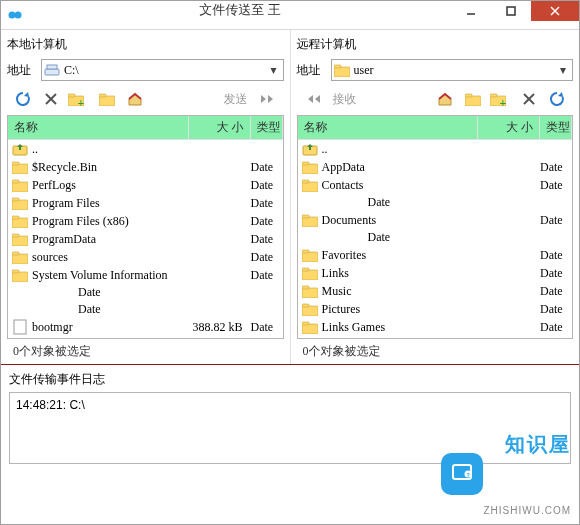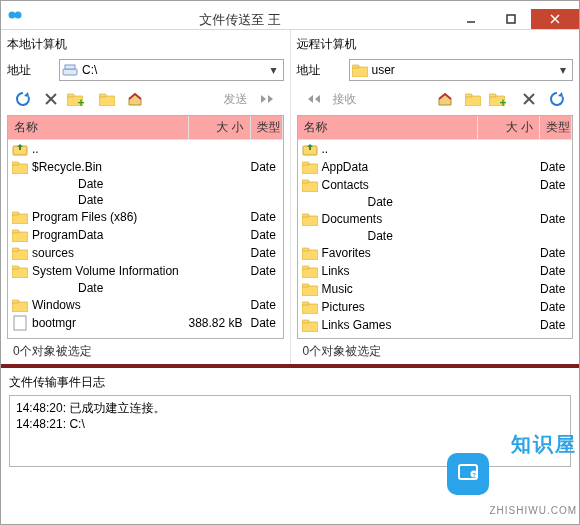--- a/index.html
+++ b/index.html
@@ -1,55 +1,55 @@
 <!DOCTYPE html>
 <html><head>
 <meta charset="utf-8">
 <style>
   html,body{margin:0;padding:0;font-family:"Microsoft YaHei",Tahoma,sans-serif;font-size:12px;color:#000;background:#fff;}
   .shell{width:580px;height:525px;position:relative;border:1px solid #a0a0a0;box-sizing:border-box;background:#fff;}
-  .titlebar{height:28px;background:#fff;display:flex;align-items:flex-end;border-bottom:1px solid #d8d8d8;}
+  .titlebar{height:28px;background:#fff;display:flex;align-items:flex-start;border-bottom:1px solid #d8d8d8;}
   .tb-icon{width:28px;height:28px;display:flex;align-items:center;justify-content:center;}
   .tb-title{flex:1;text-align:center;font-size:13px;color:#333;}
   .winbtn{width:40px;height:20px;display:flex;align-items:center;justify-content:center;margin:0;}
   .winbtn svg{display:block;}
   .close-btn{background:#c74632;width:48px;height:20px;}
   .close-btn svg line{stroke:#fff;}
-  .panes{display:flex;border-bottom:4px solid #7f1d1d;}
+  .panes{display:flex;border-bottom:1px solid #7f1d1d;font-family:Liberation Serif, serif;}
   .col{flex:1;padding:4px 6px 0 6px;box-sizing:border-box;}
   .col+.col{border-left:1px solid #e0e0e0;}
   .col-head{font-size:12px;padding:2px 0 4px 0;}
-  .addr-row{display:flex;align-items:center;gap:24px;padding:2px 0 4px 0;}
+  .addr-row{display:flex;align-items:center;gap:6px;padding:2px 0 4px 0;}
   .addr-lbl{width:28px;}
   .addr-combo{flex:1;height:20px;border:1px solid #a7a7a7;background:#fff;display:flex;align-items:center;padding:0 2px;gap:4px;}
   .addr-combo .txt{flex:1;font-size:12px;color:#000;}
   .addr-combo .dd{width:14px;text-align:center;color:#444;}
   .mini-ico{width:16px;height:16px;display:inline-flex;align-items:center;justify-content:center;}
   .toolbar{display:flex;align-items:center;gap:0;padding:3px 2px 5px 2px;}
   .tbtn{width:28px;height:22px;display:flex;align-items:center;justify-content:center;}
   .tspacer{flex:1;}
   .send-lbl{color:#9a9a9a;padding:0 6px;}
   .list-wrap{border:1px solid #b5b5b5;height:222px;display:flex;flex-direction:column;background:#fff;}
-  .list-head{display:flex;background:#fca5a5;border-bottom:1px solid #e0e0e0;}
+  .list-head{display:flex;background:#86efac;border-bottom:1px solid #e0e0e0;}
   .lh-cell{padding:3px 6px;border-right:1px solid #e0e0e0;font-size:12px;color:#333;box-sizing:border-box;white-space:nowrap;overflow:hidden;}
   .lh-name{flex:1;}
   .lh-size{width:62px;text-align:right;}
   .lh-type{width:32px;}
   .list-body{flex:1;overflow:hidden;position:relative;}
   .rows{position:absolute;inset:0;overflow-y:auto;overflow-x:hidden;}
   .row{display:flex;align-items:center;padding:1px 0;}
   .rc-name{flex:1;display:flex;align-items:center;gap:4px;padding-left:4px;white-space:nowrap;overflow:hidden;}
   .rc-size{width:62px;text-align:right;padding-right:6px;color:#000;white-space:nowrap;}
   .rc-type{width:32px;padding-left:2px;white-space:nowrap;overflow:hidden;}
   .status{padding:4px 6px;color:#333;}
   .log-area{padding:6px 8px 0 8px;}
   .log-title{padding-bottom:4px;}
   .log-box{border:1px solid #b5b5b5;background:#fff;height:72px;padding:4px 6px;box-sizing:border-box;overflow:auto;}
   .log-line{line-height:16px;}
-  .watermark{position:absolute;right:2px;bottom:8px;display:flex;align-items:center;gap:0;}
+  .watermark{position:absolute;right:8px;bottom:8px;display:flex;align-items:center;gap:0;}
   .wm-badge{width:42px;height:42px;border-radius:10px;background:#2aa3e8;display:flex;align-items:center;justify-content:center;}
   .wm-text{text-align:right;}
   .wm-main{font-size:20px;font-weight:700;color:#2aa3e8;letter-spacing:2px;}
   .wm-sub{font-size:10px;color:#888;letter-spacing:1px;margin-top:47px;}
   
   .ic-folder{width:16px;height:13px;}
   .ic-folder rect{fill:#ffd86b;stroke:#caa53a;stroke-width:.6;}
   .ic-file{width:14px;height:16px;}
   .ic-file rect{fill:#fff;stroke:#9a9a9a;}
   .ic-up{width:16px;height:16px;}
@@ -178,24 +178,42 @@
                       <rect x="0" y="3" width="16" height="10" rx="1"></rect>
                       <rect x="0" y="1" width="7" height="3" rx="1"></rect>
                     </svg>
                   </span>
                   <span>$Recycle.Bin</span>
                 </div>
                 <div class="rc-size"></div>
                 <div class="rc-type">Date</div>
               </div>
               <div class="row">
-                <div class="rc-size"></div>
-                <div class="rc-type">Date</div>
-              </div>
-              <div class="row">
+                <div class="rc-name">
+                  <span class="mini-ico">
+                    <svg class="ic-folder" viewBox="0 0 16 13">
+                      <rect x="0" y="3" width="16" height="10" rx="1"></rect>
+                      <rect x="0" y="1" width="7" height="3" rx="1"></rect>
+                    </svg>
+                  </span>
+                  <span>PerfLogs</span>
+                </div>
+                <div class="rc-size"></div>
+                <div class="rc-type">Date</div>
+              </div>
+              <div class="row">
+                <div class="rc-name">
+                  <span class="mini-ico">
+                    <svg class="ic-folder" viewBox="0 0 16 13">
+                      <rect x="0" y="3" width="16" height="10" rx="1"></rect>
+                      <rect x="0" y="1" width="7" height="3" rx="1"></rect>
+                    </svg>
+                  </span>
+                  <span>Program Files</span>
+                </div>
                 <div class="rc-size"></div>
                 <div class="rc-type">Date</div>
               </div>
               <div class="row">
                 <div class="rc-name">
                   <span class="mini-ico">
                     <svg class="ic-folder" viewBox="0 0 16 13">
                       <rect x="0" y="3" width="16" height="10" rx="1"></rect>
                       <rect x="0" y="1" width="7" height="3" rx="1"></rect>
                     </svg>
@@ -242,29 +260,20 @@
                   <span>System Volume Information</span>
                 </div>
                 <div class="rc-size"></div>
                 <div class="rc-type">Date</div>
               </div>
               <div class="row">
                 <div class="rc-size"></div>
                 <div class="rc-type">Date</div>
               </div>
               <div class="row">
-                <div class="rc-name">
-                  <span class="mini-ico">
-                    <svg class="ic-folder" viewBox="0 0 16 13">
-                      <rect x="0" y="3" width="16" height="10" rx="1"></rect>
-                      <rect x="0" y="1" width="7" height="3" rx="1"></rect>
-                    </svg>
-                  </span>
-                  <span>Windows</span>
-                </div>
                 <div class="rc-size"></div>
                 <div class="rc-type">Date</div>
               </div>
               <div class="row">
                 <div class="rc-name">
                   <span class="mini-ico">
                     <svg class="ic-file" viewBox="0 0 14 16">
                       <rect x="1" y="1" width="12" height="14"></rect>
                     </svg>
                   </span>
@@ -474,21 +483,20 @@
           </div>
       </div>
       <div class="status">0个对象被选定</div>
     </div>
 
   </div>
 
   <div class="log-area">
     <div class="log-title">文件传输事件日志</div>
     <div class="log-box" id="log-box">
-        <div class="log-line">14:48:20: 已成功建立连接。</div>
         <div class="log-line">14:48:21: C:\</div>
       </div>
   </div>
 
   <div class="watermark">
     <div class="wm-badge">
       <svg width="26" height="26">
           <rect x="4" y="4" width="18" height="14" rx="2" fill="none" stroke="#fff" stroke-width="2"></rect>
           <circle cx="19" cy="13" r="3.5" fill="#fff"></circle>
           <text x="19" y="16" text-anchor="middle" font-size="6" fill="#2aa3e8" font-weight="700">?</text>

